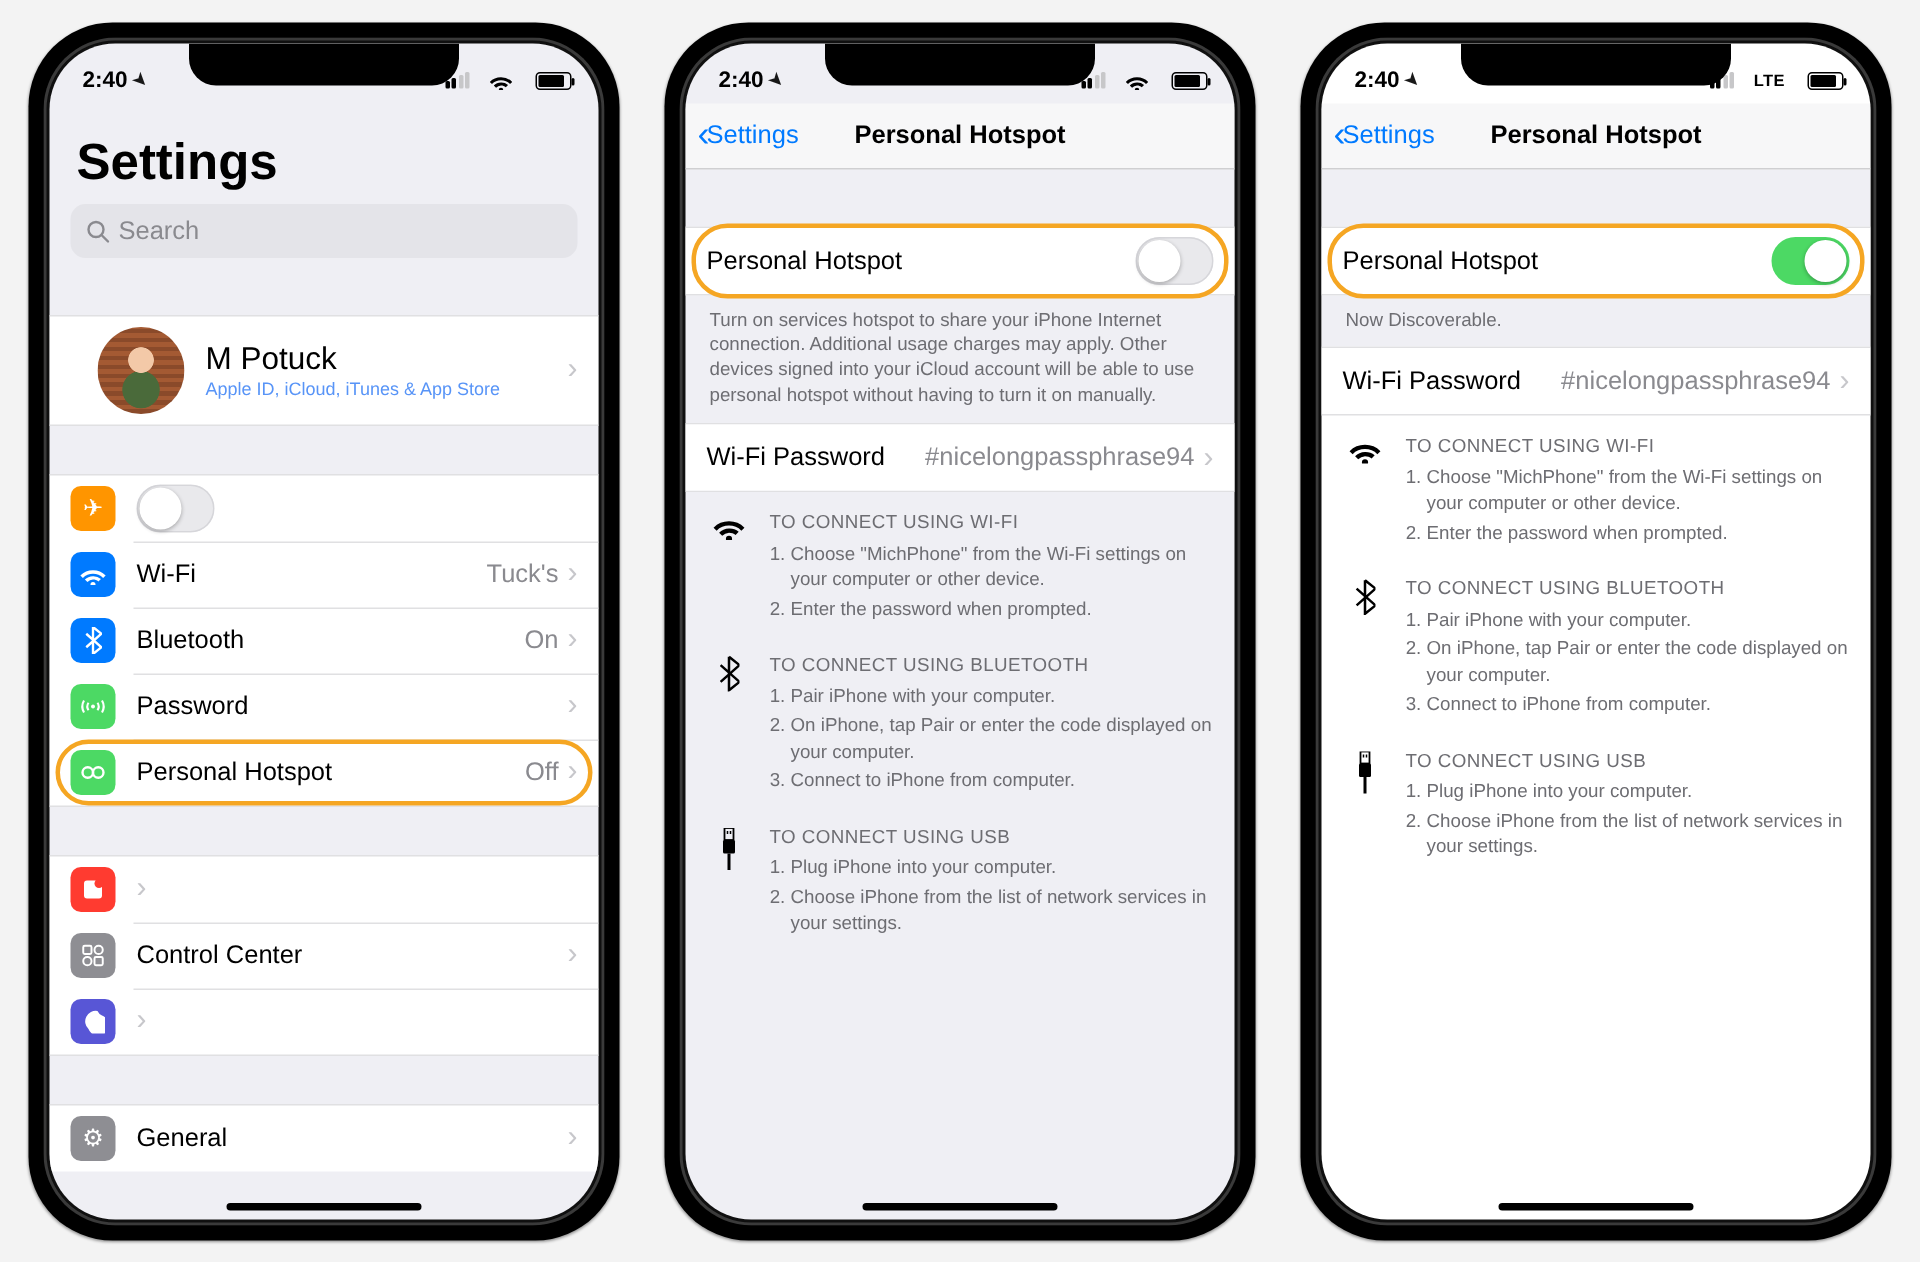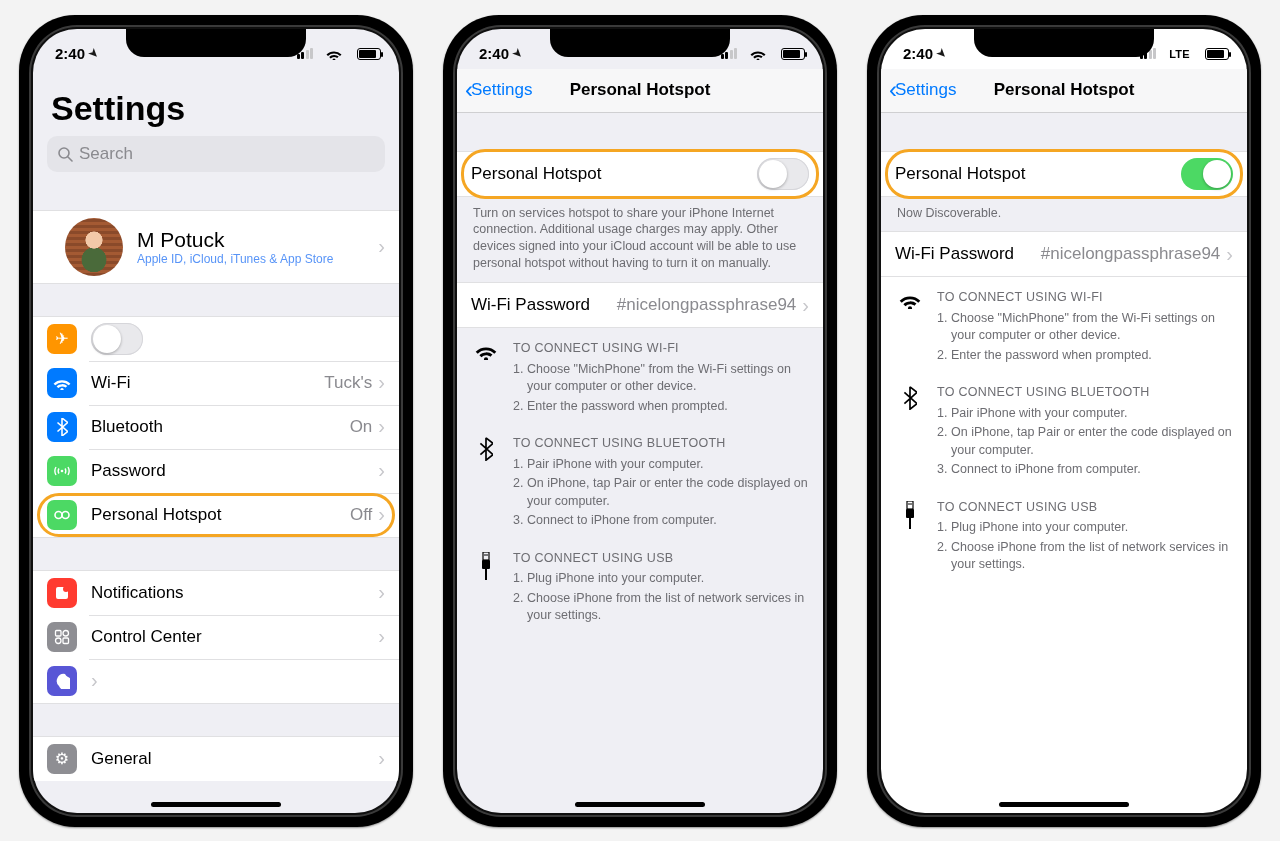--- a/index.html
+++ b/index.html
@@ -279,21 +279,20 @@
    <div class="gap"></div>
 
    <div class="block">
      <div class="row">
        <div class="icon-sq" style="background:#ff3b30">
          <svg width="16" height="16" viewBox="0 0 16 16">
                   <rect x="2" y="2" width="12" height="12" rx="2" fill="#fff"></rect>
                   <circle cx="12" cy="4" r="3" fill="#ff3b30"></circle>
                 </svg>
        </div>
-       <div class="label">Notifications</div>
        <span class="chevron">›</span>
      </div>
      <div class="row">
        <div class="icon-sq" style="background:#8e8e93">
          <svg width="16" height="16" viewBox="0 0 16 16" fill="none" stroke="#fff" stroke-width="1.3">
                   <rect x="1.5" y="1.5" width="5.5" height="5.5" rx="1"></rect>
                   <rect x="9" y="1.5" width="5.5" height="5.5" rx="2.7"></rect>
                   <rect x="1.5" y="9" width="5.5" height="5.5" rx="2.7"></rect>
                   <rect x="9" y="9" width="5.5" height="5.5" rx="1"></rect>
                 </svg>

